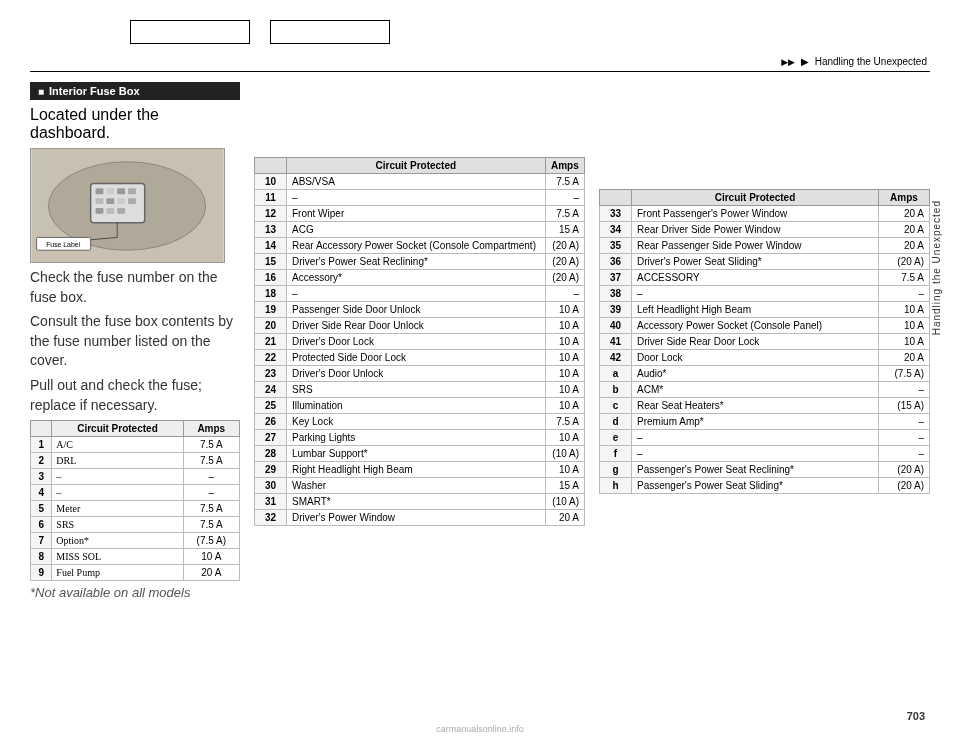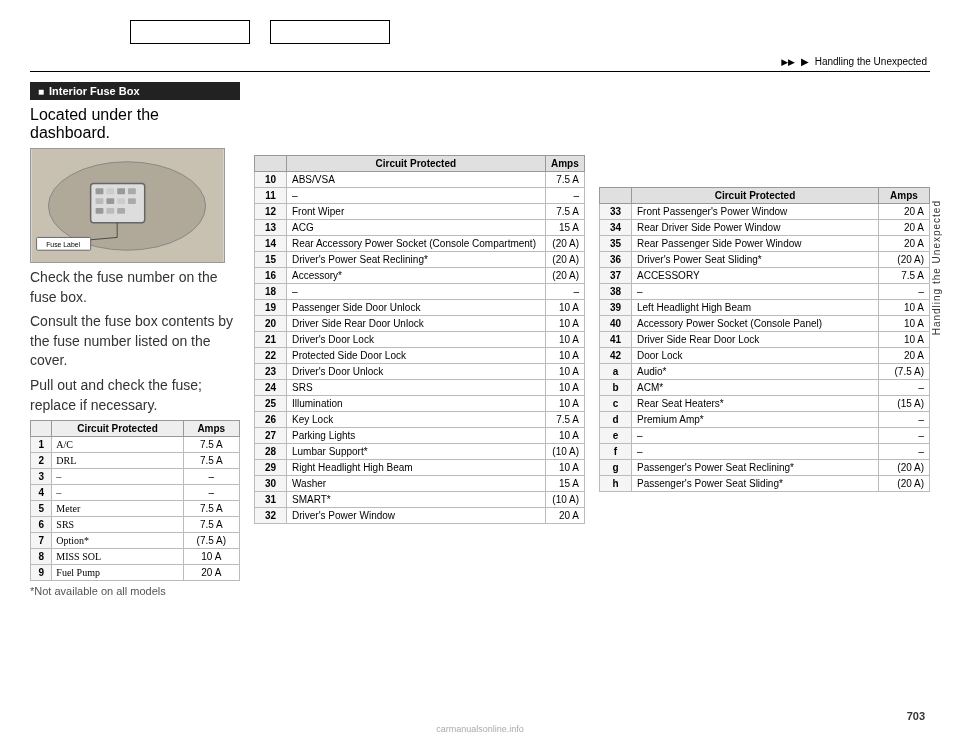--- a/index.html
+++ b/index.html
@@ -155,23 +155,24 @@
     .fuse-table td:first-child {
       font-weight: bold;
       background: #f5f5f5;
     }
     .fuse-table td:nth-child(2) {
       text-align: left;
       font-family: Liberation Serif, serif;
     }
 
     .footnote {
-      font-size: 11px;
+      font-size: 13px;
       color: #555;
       margin-top: 4px;
+      font-style: italic;
     }
 
     
     .mid-col, .right-col {
       flex: 1;
       min-width: 0;
     }
 
     .main-fuse-table {
       width: 100%;

